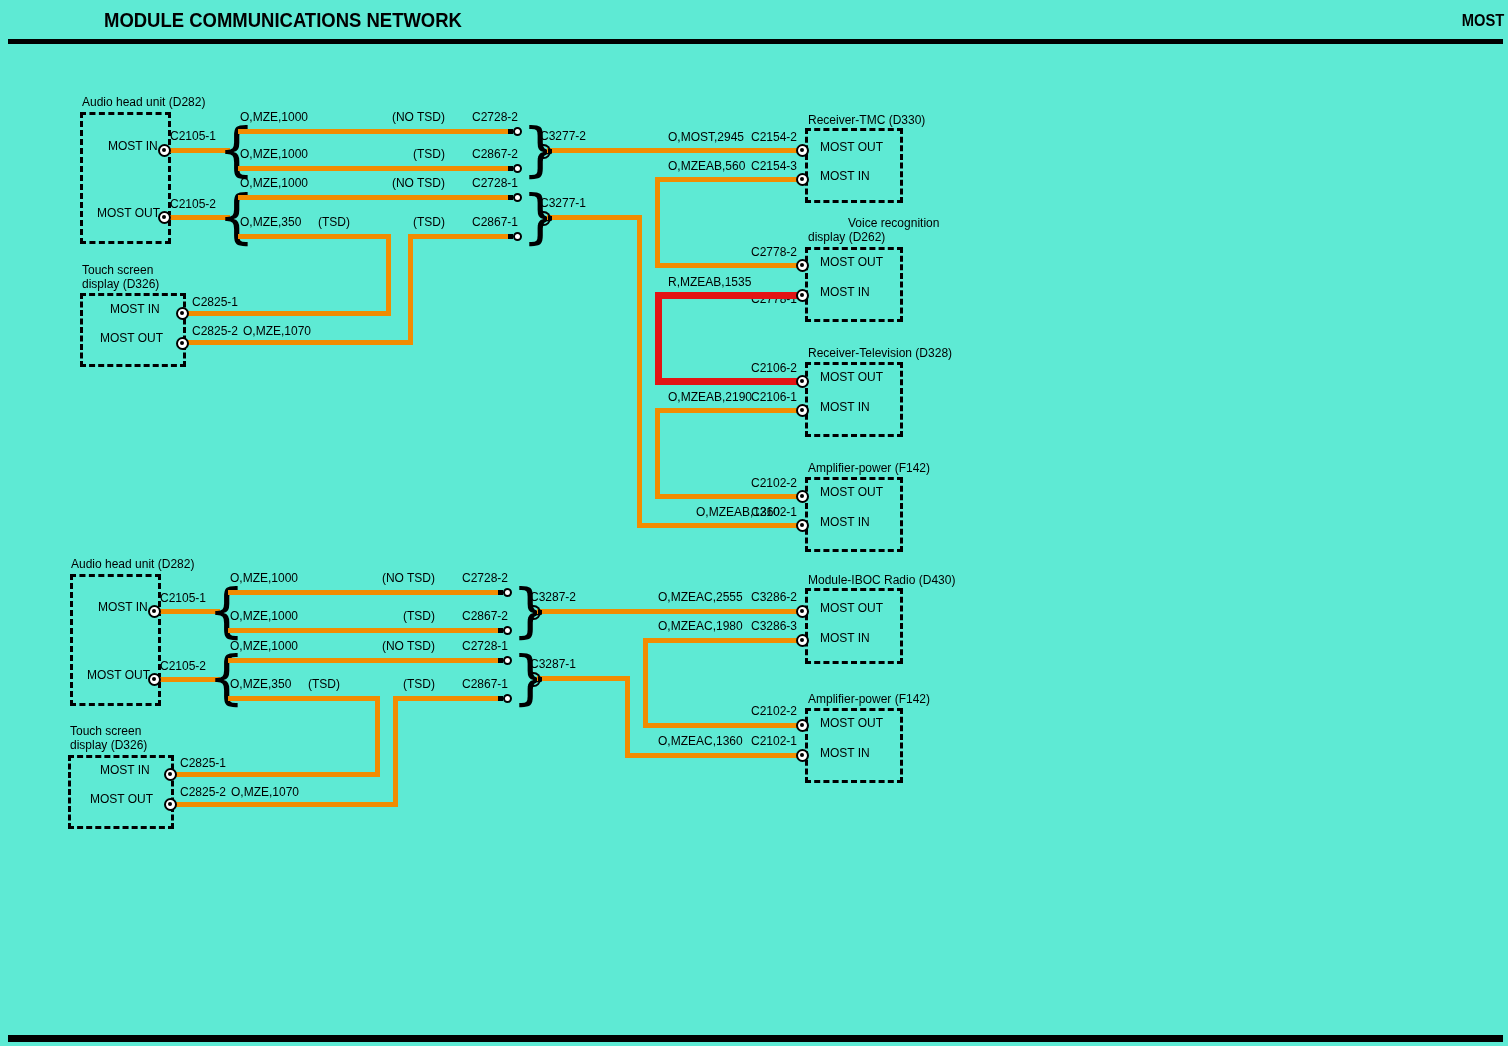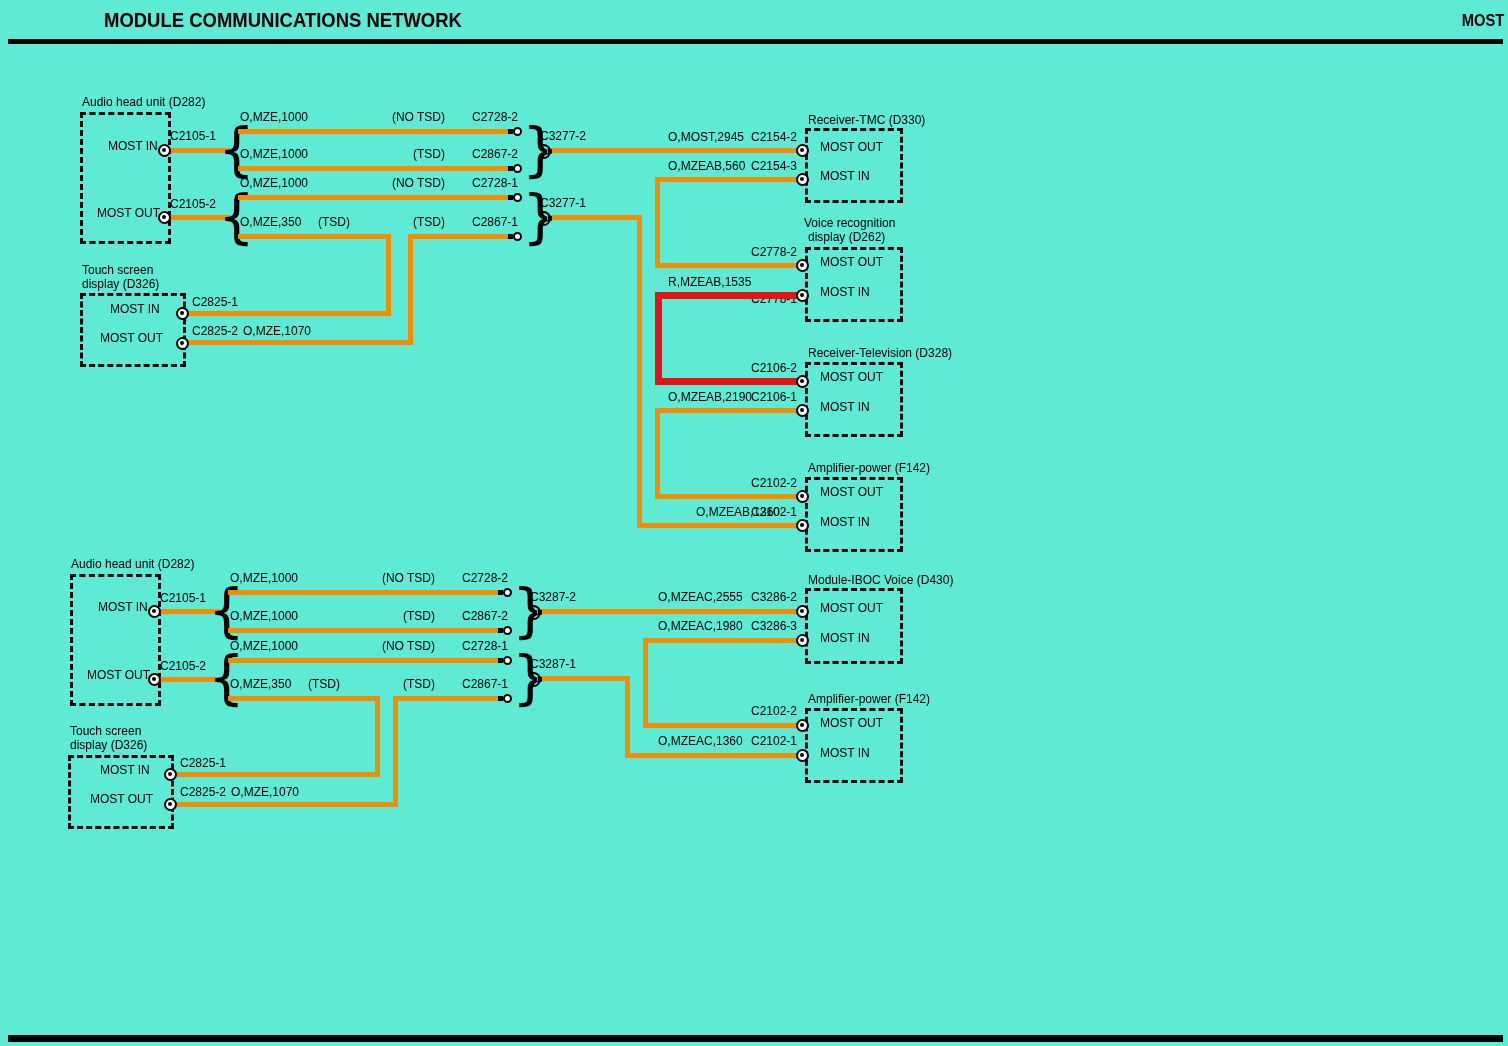--- a/index.html
+++ b/index.html
@@ -92,21 +92,21 @@
   <div class="lbl" style="left:820px;top:170px;">MOST IN</div>
   <div class="lbl" style="left:668px;top:131px;">O,MOST,2945</div>
   <div class="lbl ra" style="left:737px;top:131px;">C2154-2</div>
   <div class="lbl" style="left:668px;top:160px;">O,MZEAB,560</div>
   <div class="lbl ra" style="left:737px;top:160px;">C2154-3</div>
   <span class="pin" style="left:796px;top:144px;"></span>
   <span class="pin" style="left:796px;top:173px;"></span>
   <div class="w" style="left:655px;top:177px;width:142px;"></div>
   <div class="w wv" style="left:655px;top:177px;height:91px;"></div>
 
-  <div class="lbl" style="left:804px;top:217px;text-align:right;">Voice recognition</div>
+  <div class="lbl" style="left:848px;top:217px;text-align:right;">Voice recognition</div>
   <div class="lbl" style="left:808px;top:231px;">display (D262)</div>
   <div class="box" style="left:805px;top:247px;width:92px;height:69px;"></div>
   <div class="lbl" style="left:820px;top:256px;">MOST OUT</div>
   <div class="lbl" style="left:820px;top:286px;">MOST IN</div>
   <div class="lbl ra" style="left:737px;top:246px;">C2778-2</div>
   <div class="lbl" style="left:668px;top:276px;">R,MZEAB,1535</div>
   <div class="lbl ra" style="left:737px;top:293px;">C2778-1</div>
   <span class="pin" style="left:796px;top:259px;"></span>
   <span class="pin" style="left:796px;top:289px;"></span>
   <div class="w" style="left:655px;top:263px;width:142px;"></div>
@@ -195,21 +195,21 @@
 
   <div class="lbl" style="left:530px;top:591px;">C3287-2</div>
   <span class="cup" style="left:526px;top:605px;"></span>
   <div class="w" style="left:537px;top:609px;width:260px;"></div>
   <div class="lbl" style="left:530px;top:658px;">C3287-1</div>
   <span class="cup" style="left:526px;top:672px;"></span>
   <div class="w" style="left:537px;top:676px;width:93px;"></div>
   <div class="w wv" style="left:625px;top:676px;height:82px;"></div>
   <div class="w" style="left:625px;top:753px;width:172px;"></div>
 
-  <div class="lbl" style="left:808px;top:574px;">Module-IBOC Voice (D430)</div>
+  <div class="lbl" style="left:808px;top:574px;">Module-IBOC Radio (D430)</div>
   <div class="box" style="left:805px;top:588px;width:92px;height:70px;"></div>
   <div class="lbl" style="left:820px;top:602px;">MOST OUT</div>
   <div class="lbl" style="left:820px;top:632px;">MOST IN</div>
   <div class="lbl" style="left:658px;top:591px;">O,MZEAC,2555</div>
   <div class="lbl ra" style="left:737px;top:591px;">C3286-2</div>
   <div class="lbl" style="left:658px;top:620px;">O,MZEAC,1980</div>
   <div class="lbl ra" style="left:737px;top:620px;">C3286-3</div>
   <span class="pin" style="left:796px;top:605px;"></span>
   <span class="pin" style="left:796px;top:634px;"></span>
   <div class="w" style="left:643px;top:638px;width:154px;"></div>

